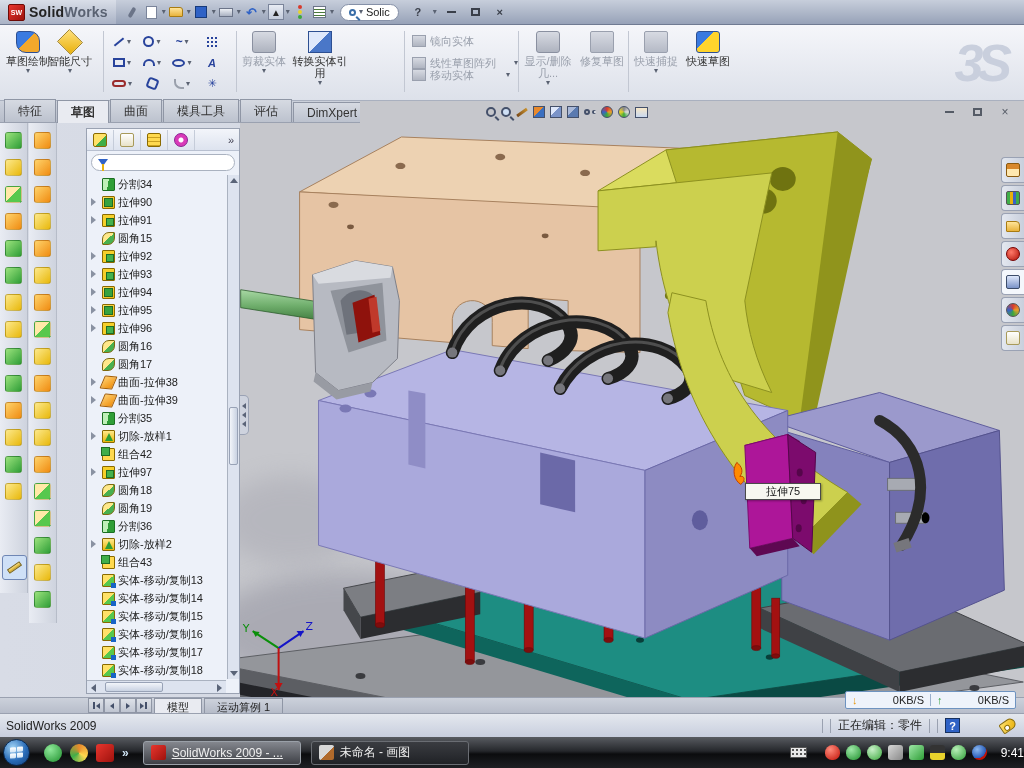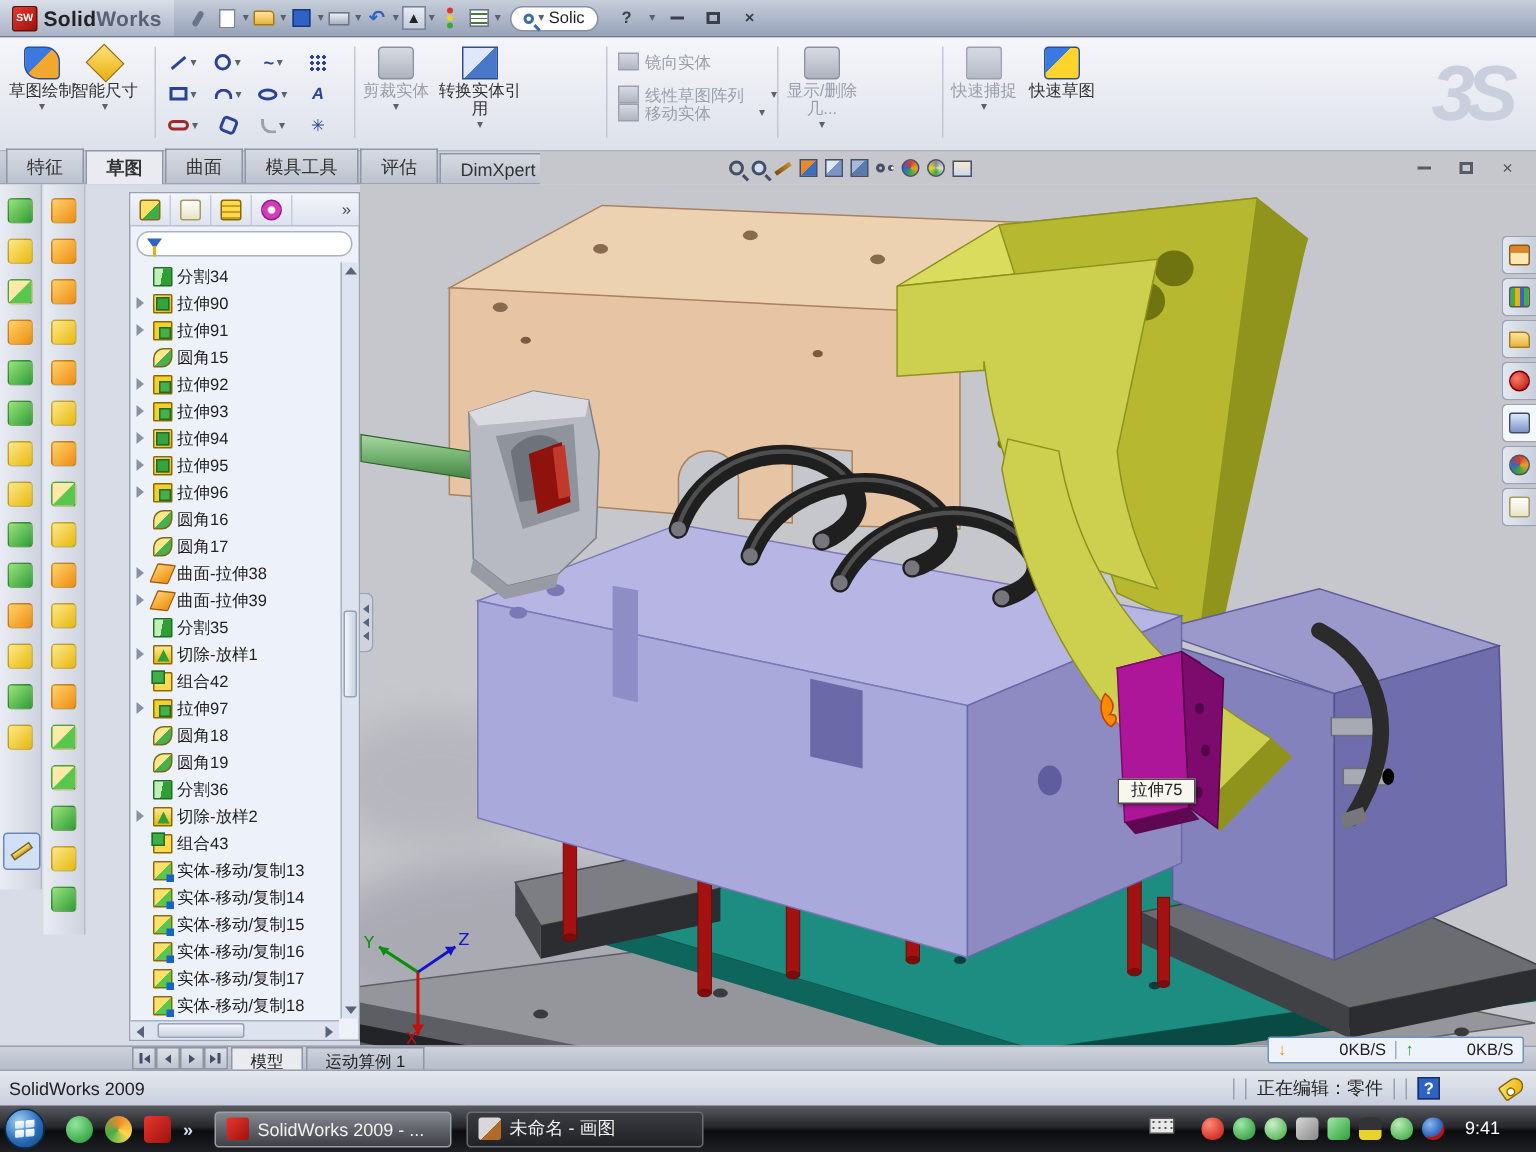--- a/index.html
+++ b/index.html
@@ -141,21 +141,21 @@
 .sarrow.dn{bottom:3px;border-top:5px solid #5a6478;}
 #hscroll{position:absolute;left:0;right:13px;bottom:0;height:13px;background:#dde3ef;border-top:1px solid #aab2c0;}
 #hscroll .thumb{position:absolute;top:1px;bottom:1px;left:18px;width:58px;background:linear-gradient(#f2f5fa,#c9d2e2);border:1px solid #98a2b6;border-radius:2px;}
 .harrow{position:absolute;top:3px;width:0;height:0;border-top:4px solid transparent;border-bottom:4px solid transparent;}
 .harrow.lf{left:4px;border-right:5px solid #5a6478;}
 .harrow.rt{right:4px;border-left:5px solid #5a6478;}
 
 
 #viewport{position:absolute;left:240px;top:0;width:784px;height:574px;background:#c6c7cc;overflow:hidden;}
 #model{position:absolute;left:0;top:0;}
-#tooltip{position:absolute;left:505px;top:396px;background:#f7f7f0;border:1px solid #4a4a4a;font-size:11px;padding:0 8px;line-height:15px;box-shadow:1px 1px 2px rgba(0,0,0,.35);}
+#tooltip{position:absolute;left:505px;top:360px;background:#f7f7f0;border:1px solid #4a4a4a;font-size:11px;padding:0 20px;line-height:15px;box-shadow:1px 1px 2px rgba(0,0,0,.35);}
 #vsplit{position:absolute;left:0;top:272px;width:9px;height:40px;background:#ced3de;border:1px solid #9aa2b4;border-left:none;border-radius:0 5px 5px 0;display:flex;flex-direction:column;justify-content:center;gap:3px;align-items:center;}
 #vsplit i{width:0;height:0;border-top:3px solid transparent;border-bottom:3px solid transparent;border-right:4px solid #5a6478;}
 #taskpane{position:absolute;right:0;top:34px;width:23px;display:flex;flex-direction:column;}
 .tp{height:26px;width:23px;background:linear-gradient(90deg,#e4e8f0,#c8cfdc);border:1px solid #9aa2b4;border-right:none;border-radius:4px 0 0 4px;margin-bottom:2px;display:flex;align-items:center;justify-content:center;}
 .tp.active{background:#f4f7fc;}
 .tpi{width:14px;height:14px;border-radius:2px;}
 .tpi-home{background:linear-gradient(180deg,#d8882c 40%,#ffe8b0 40%);border:1px solid #8a5a10;}
 .tpi-lib{background:repeating-linear-gradient(90deg,#3fae49 0 3px,#e8b00c 3px 6px,#3a62c8 6px 9px);border:1px solid #555;}
 .tpi-folder{background:linear-gradient(#ffe49a,#e8b33c);border:1px solid #a87b12;border-radius:1px 4px 1px 1px;height:11px;}
 .tpi-search{background:radial-gradient(circle at 35% 35%,#ff7a6a,#b01208);border-radius:50%;border:1px solid #700;}
@@ -192,24 +192,24 @@
 #flag{display:grid;grid-template-columns:6px 6px;grid-auto-rows:5px;gap:1px;transform:skewY(-6deg);}
 #flag i{background:linear-gradient(#fff,#cfe4f5);border-radius:1px;}
 #quick{display:flex;align-items:center;gap:8px;margin-left:14px;}
 .qlicon{width:18px;height:18px;border-radius:3px;}
 .q-green{background:radial-gradient(circle at 35% 30%,#8fe89a,#1e8f2c);border-radius:50%;}
 .q-orange{background:conic-gradient(#e8892c,#ffd84e,#3fae49,#e8892c);border-radius:50%;}
 .q-red{background:linear-gradient(135deg,#e8362e,#9e120d);color:#fff;font-size:7px;font-weight:bold;display:flex;align-items:center;justify-content:center;}
 #quick .chev{color:#cfe4f5;font-size:12px;font-weight:bold;}
 #taskbtns{display:flex;gap:10px;margin-left:14px;}
 .tbtn{width:158px;height:24px;border-radius:3px;border:1px solid #6a6d73;background:linear-gradient(#3a3c41,#202226);display:flex;align-items:center;gap:6px;padding:0 7px;color:#f0f0f0;font-size:12px;white-space:nowrap;overflow:hidden;}
-.tbtn.active{background:linear-gradient(#85888f,#3f4characters146);background:linear-gradient(#84878e,#3e4046);border-color:#9aa0a8;}
+.tbtn.active{background:linear-gradient(#85888f,#3f4characters146);background:linear-gradient(#84878e,#3e4046);border-color:#9aa0a8;text-decoration:underline;}
 .tb-sw{width:15px;height:15px;flex:0 0 15px;background:linear-gradient(135deg,#e8362e,#9e120d);border-radius:2px;color:#fff;font-size:6px;font-weight:bold;display:flex;align-items:center;justify-content:center;}
 .tb-paint{width:15px;height:15px;flex:0 0 15px;background:linear-gradient(135deg,#d8d8d8 55%,#b06a2c 55%);border-radius:2px;}
-#tray{margin-left:auto;display:flex;align-items:flex-start;gap:8px;padding-right:24px;}
+#tray{margin-left:auto;display:flex;align-items:center;gap:8px;padding-right:0;}
 #kbd-icon{width:17px;height:11px;background:#e8e8e8;border:1px solid #555;border-radius:1px;background-image:radial-gradient(#555 .8px,transparent 1px);background-size:4px 4px;margin-right:10px;}
 .tri{width:15px;height:15px;border-radius:3px;}
 .t-redshield{background:radial-gradient(circle at 35% 30%,#ff8a7a,#c01208);border-radius:50% 50% 45% 45%;}
 .t-greenbolt{background:radial-gradient(circle at 35% 30%,#9fe8a8,#1e8f2c);border-radius:50% 50% 45% 45%;}
 .t-clock{background:radial-gradient(circle at 35% 30%,#c8f0c8,#3aa83c);border-radius:50%;}
 .t-speaker{background:linear-gradient(135deg,#d8d8d8,#888);}
 .t-phone{background:linear-gradient(135deg,#9fe8a8,#2f9e37);}
 .t-warn{background:linear-gradient(180deg,#333 55%,#e8d22c 55%);}
 .t-shieldplus{background:radial-gradient(circle at 35% 30%,#b8f0b8,#2f9e37);border-radius:50% 50% 45% 45%;}
 .t-sync{background:radial-gradient(circle at 35% 30%,#8ab8f0,#2a5cb8 60%,#c01208 62%);border-radius:50%;}
@@ -359,20 +359,24 @@
   <div class="rstack" style="left:412px;top:40px">
     <i class="rsico"></i>
       <span>移动实体</span>
       <span class="caret" style="margin-left:28px">▾</span>
   </div>
   <div class="rsep" style="left:518px"></div>
   <div class="rbig" style="left:522px;width:52px">
     <i class="ric ric-trim"></i>
     <span class="rlbl dis">显示/删除几...</span>
       <span class="caret">▾</span>
+  </div>
+  <div class="rbig" style="left:578px">
+    <i class="ric ric-offset"></i>
+    <span class="rlbl dis">修复草图</span>
   </div>
   <div class="rsep" style="left:628px"></div>
   <div class="rbig" style="left:632px">
     <i class="ric ric-offset"></i>
     <span class="rlbl dis">快速捕捉</span>
       <span class="caret">▾</span>
   </div>
   <div class="rbig" style="left:684px">
     <i class="ric ric-rapid"></i>
     <span class="rlbl">快速草图</span>

